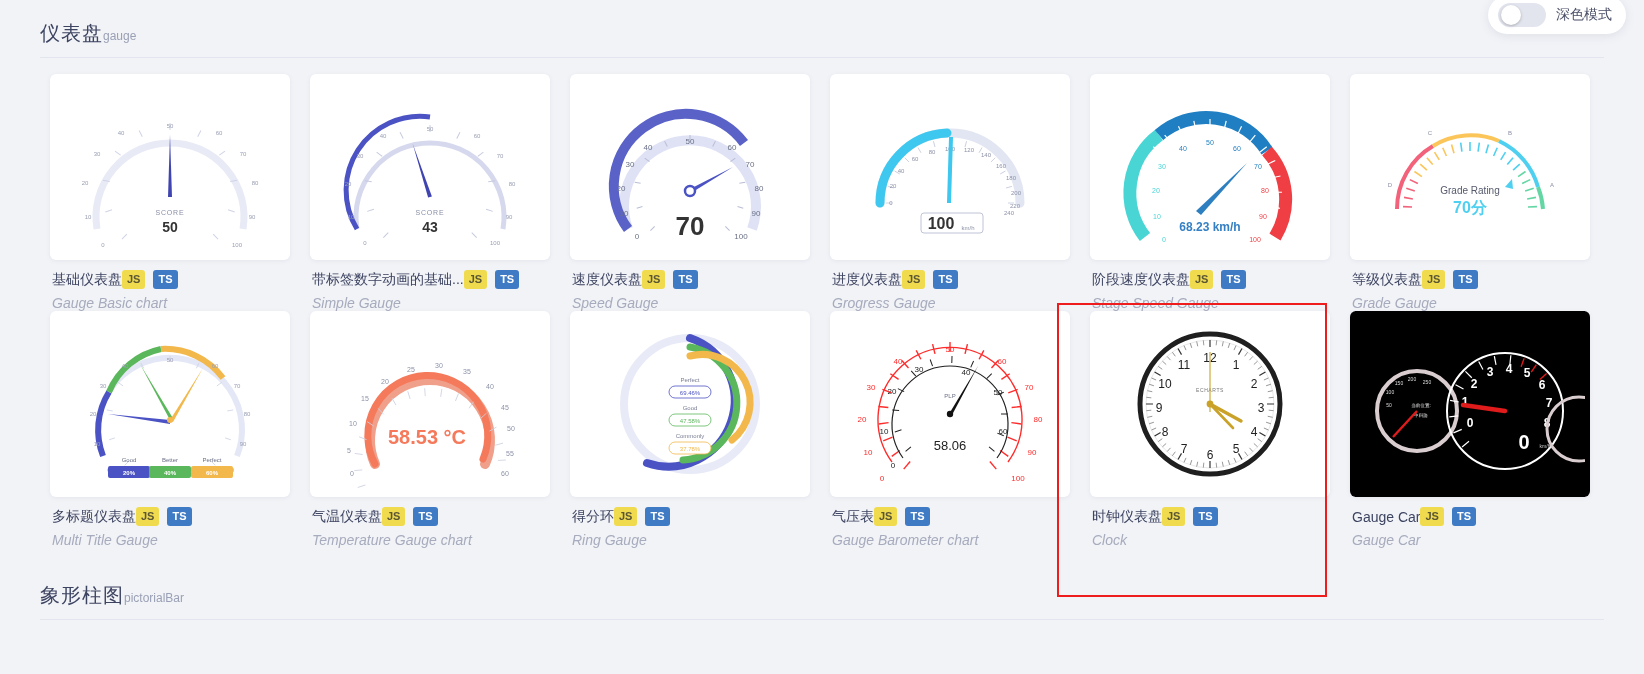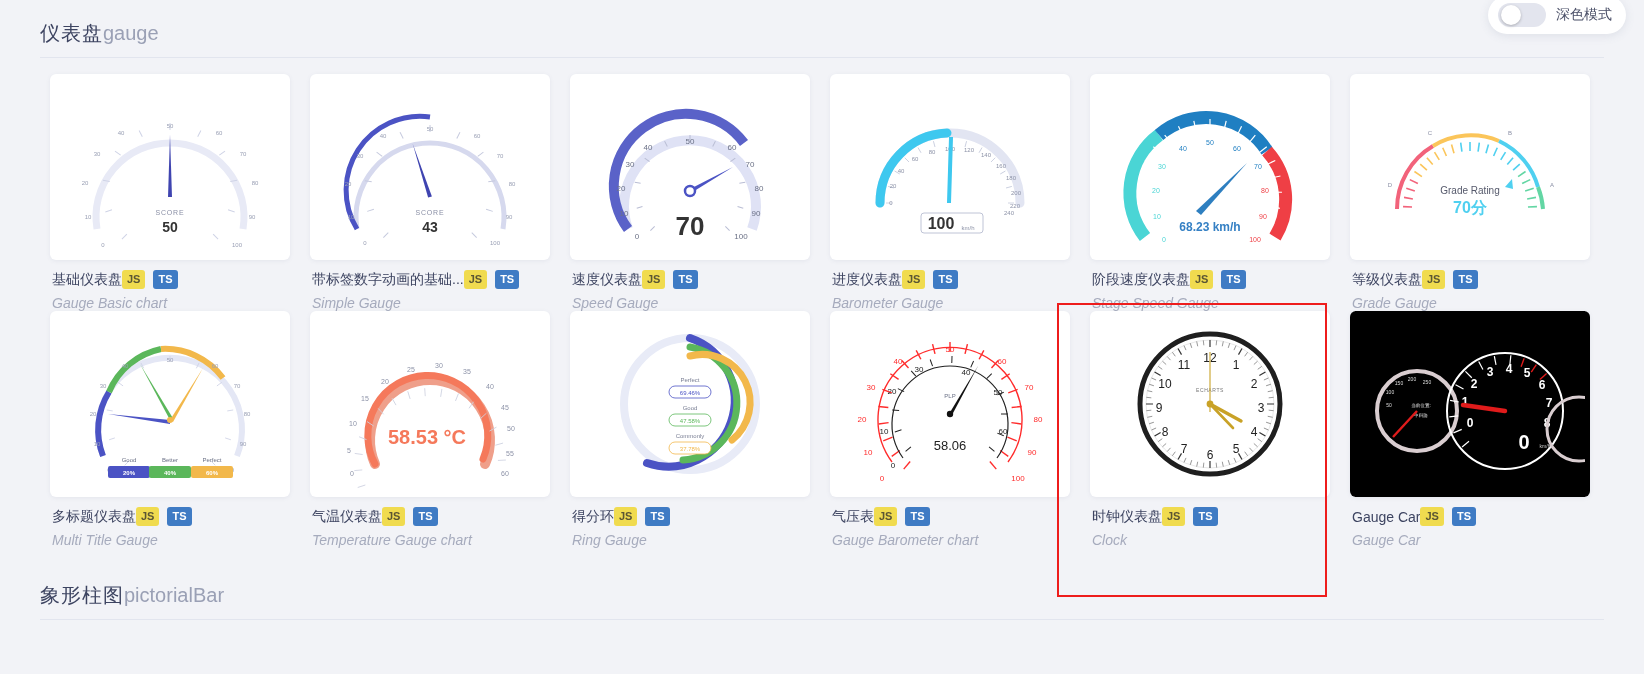--- a/index.html
+++ b/index.html
@@ -32,21 +32,21 @@
   }
   .darkmode-label{ font-size:14px; color:#4b5068; white-space:nowrap; }
 
   
   .section{ padding:0 40px; }
   .section-head{
     display:flex; align-items:baseline; 
     padding:20px 0 10px 0;
   }
   .section-title{ font-size:20px; color:#3d4461; font-weight:400; letter-spacing:1px;}
-  .section-sub{ font-size:20px; color:#9aa0b5; }
+  .section-sub{ font-size:12px; color:#9aa0b5; }
   .section-rule{ height:1px; background:#e2e5ee; width:100%; }
 
   
   .grid{
     display:grid;
     grid-template-columns:repeat(6, 260px);
     column-gap:0px; row-gap:0px;
     padding-top:16px;
   }
   .cell{ width:260px; padding:0 10px; }
@@ -386,21 +386,21 @@
         </svg>
       </div>
       <div class="meta">
         <div class="meta-top">
           <span class="meta-title">进度仪表盘</span>
           <span class="tags">
             <span class="tag js">JS</span>
             <span class="tag ts">TS</span>
           </span>
         </div>
-        <div class="meta-sub">Barometer Gauge</div>
+        <div class="meta-sub">Grogress Gauge</div>
       </div>
     </div>
 
     <div class="cell">
       <div class="card">
         <svg class="gv" width="230" height="176" viewBox="0 0 230 176">
           <path d="M 50 158 A 72 72 0 0 1 64 56" fill="none" stroke="#4ad5d5" stroke-width="13"></path>
           <path d="M 64 56 A 72 72 0 0 1 172 72" fill="none" stroke="#1f7fc2" stroke-width="13"></path>
           <path d="M 172 72 A 72 72 0 0 1 180 158" fill="none" stroke="#ef3f45" stroke-width="13"></path>
           <g stroke="#ffffff" stroke-width="1.2">

